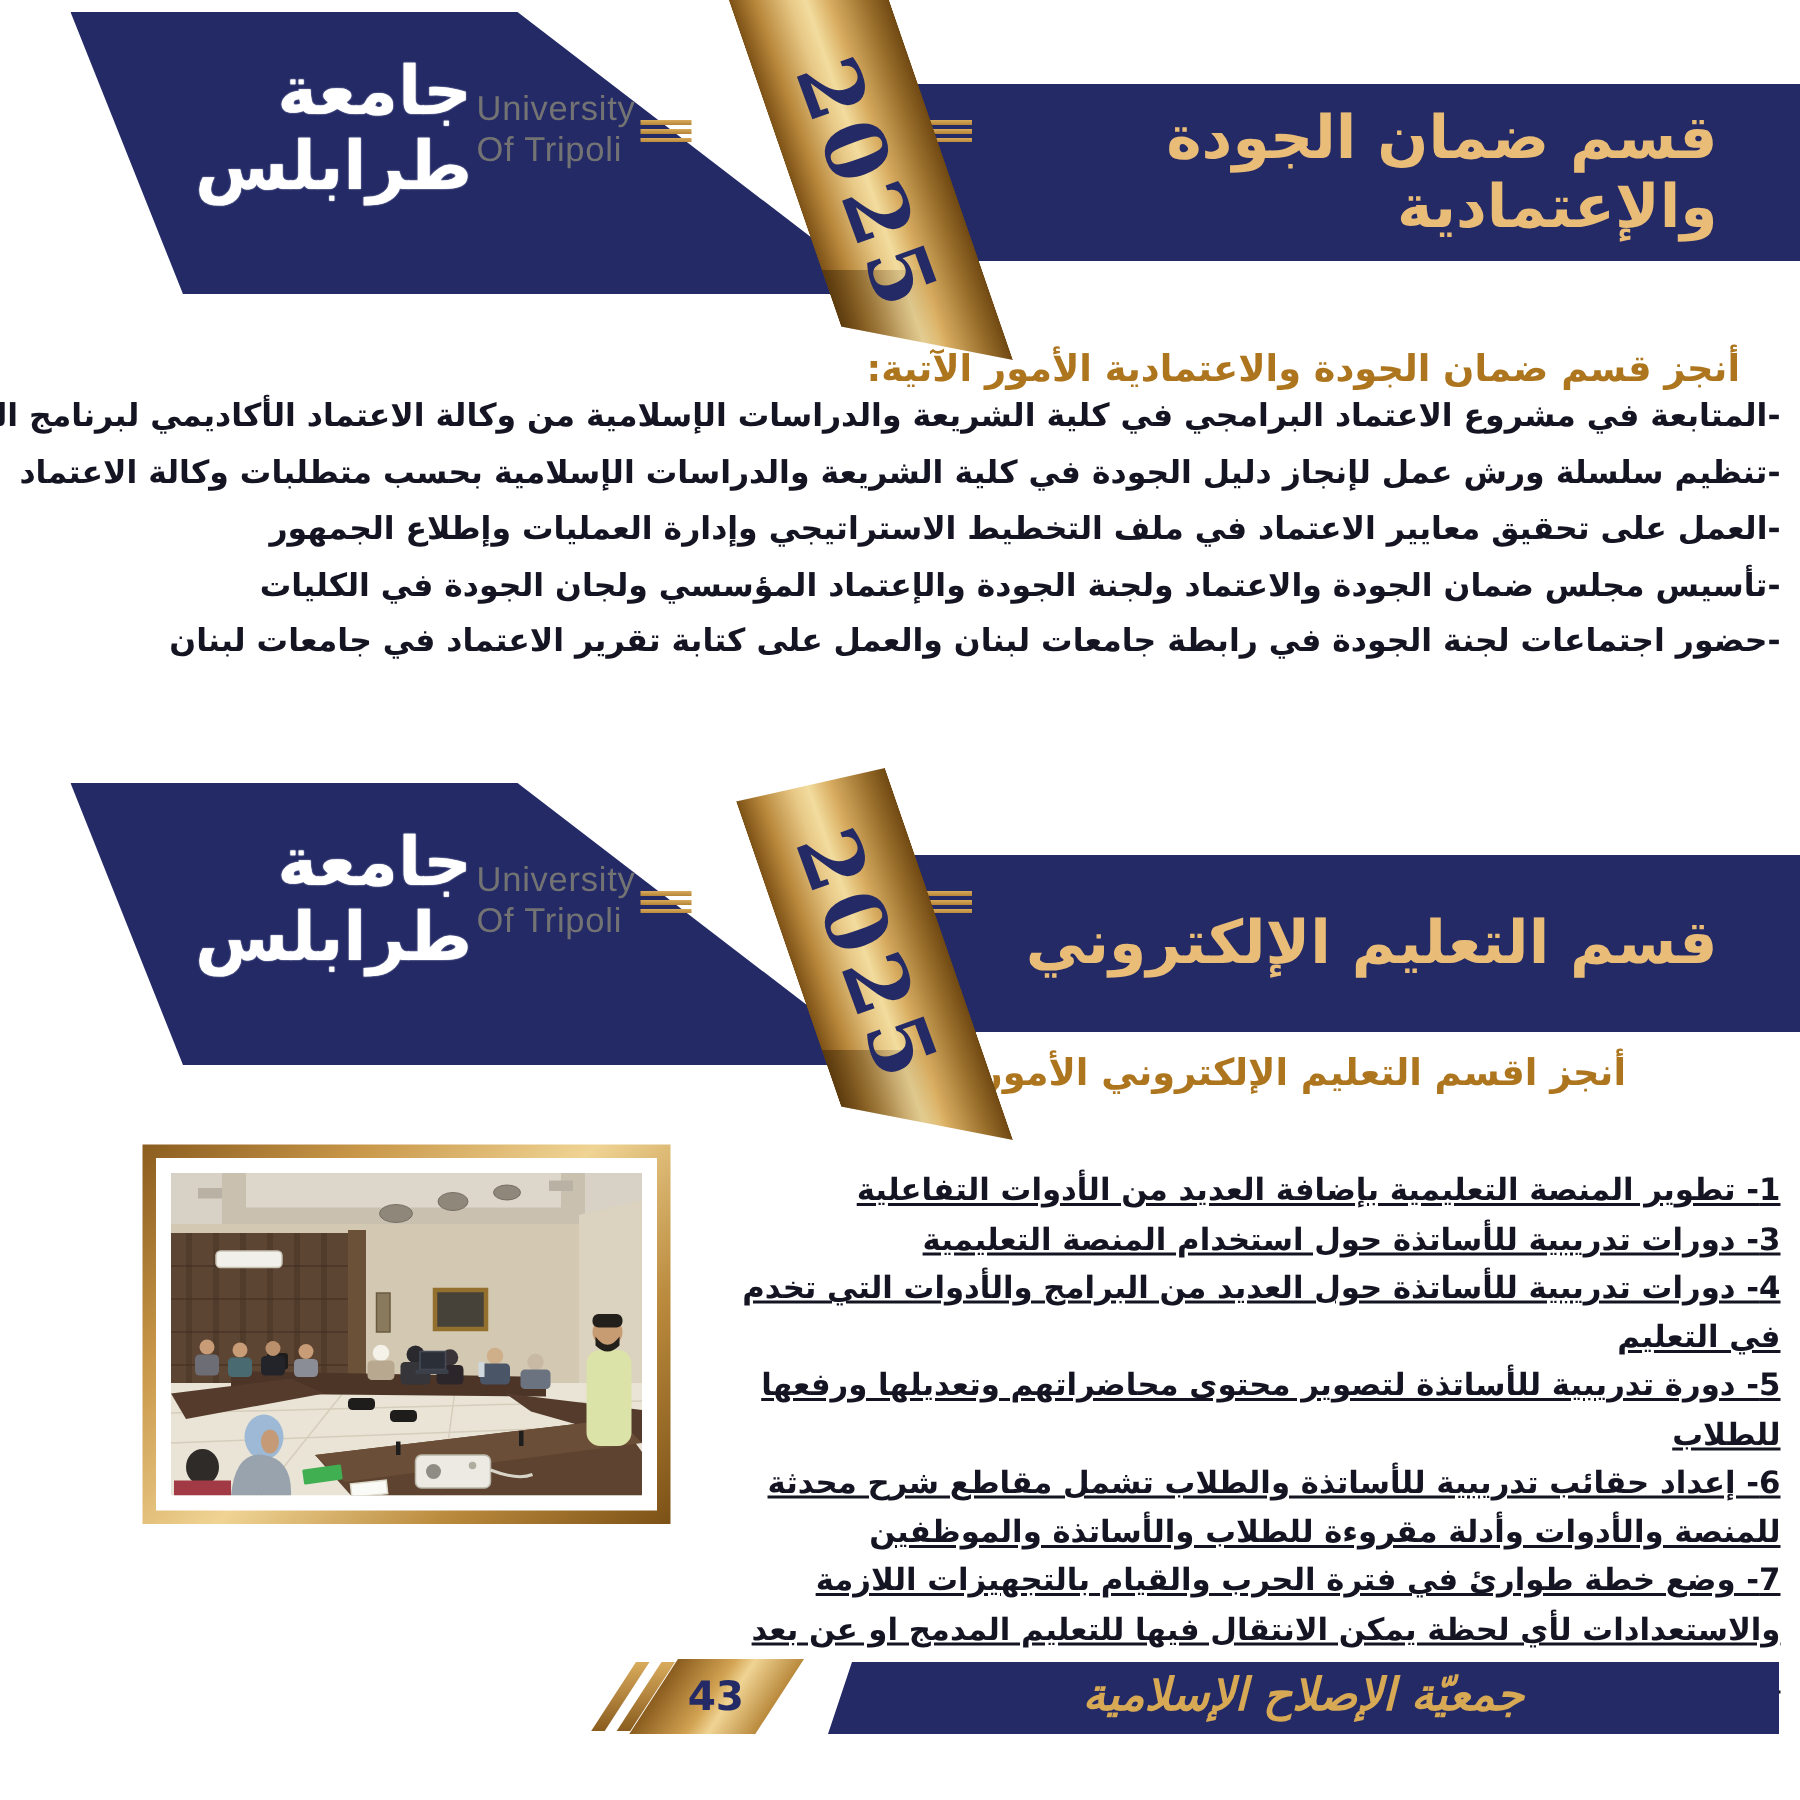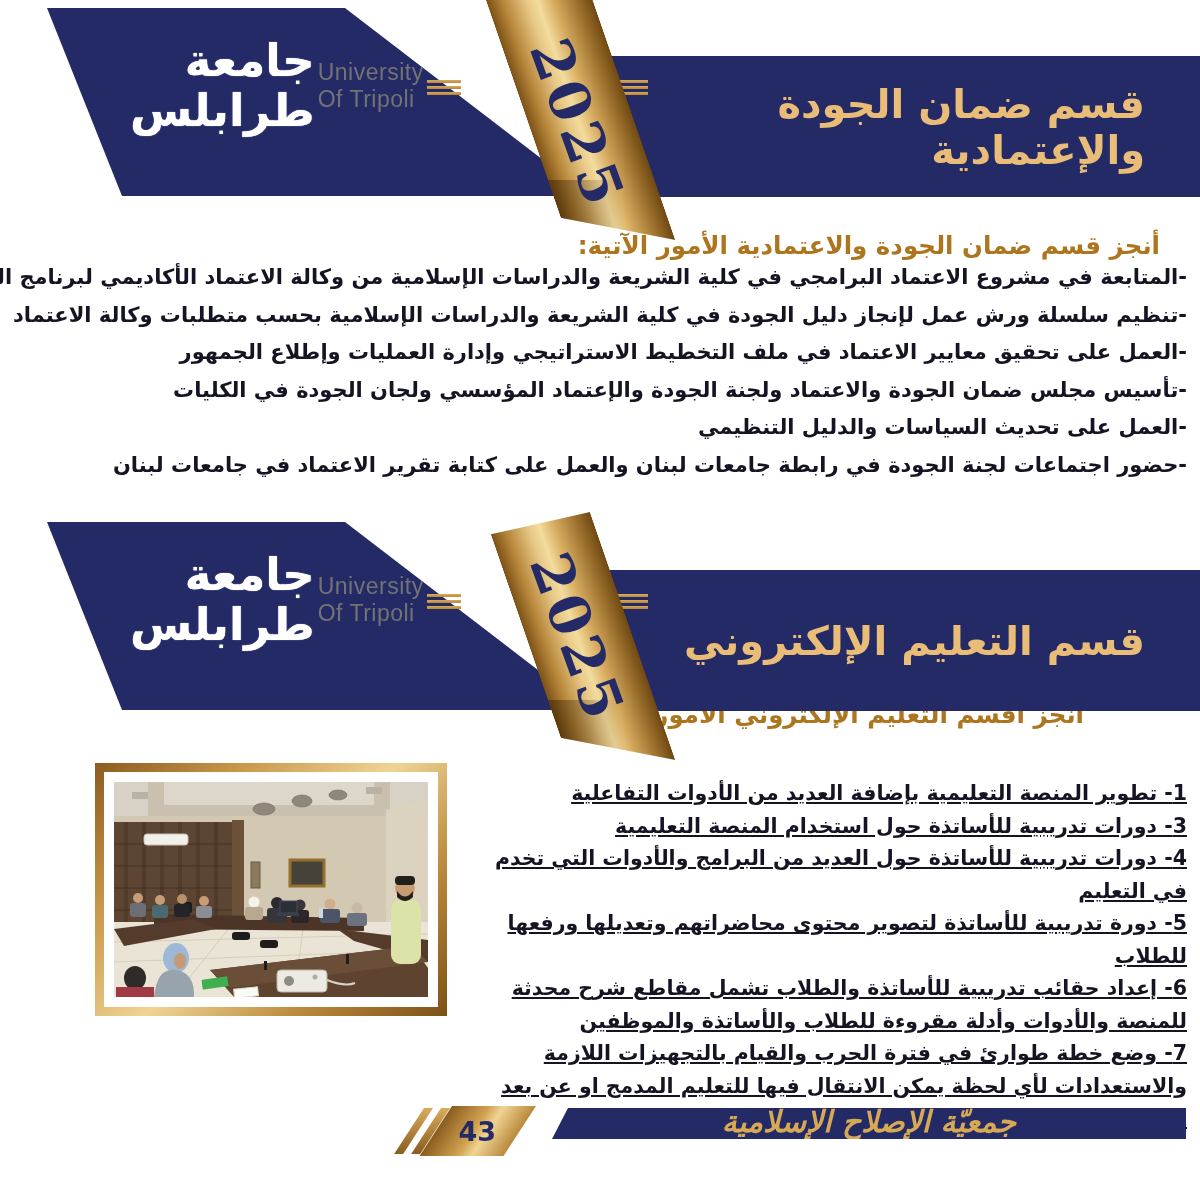--- a/index.html
+++ b/index.html
@@ -1,21 +1,21 @@
 <!DOCTYPE html>
 <html><head>
 <meta charset="utf-8">
 <style>
   html,body{margin:0;padding:0;background:#ffffff;}
   .page{position:relative;width:1200px;height:1200px;background:#ffffff;overflow:hidden;
         font-family:"DejaVu Sans",sans-serif;}
 
   
   .banner{position:absolute;left:0;width:1200px;height:250px;}
-  .band{position:absolute;left:558px;right:0;top:56px;height:141px;background:#232a66;z-index:10;
+  .band{position:absolute;left:558px;right:0;top:56px;height:118px;background:#232a66;z-index:10;
         display:flex;align-items:center;justify-content:flex-end;padding-right:55px;box-sizing:border-box;}
   .section-title{direction:rtl;font-size:40px;font-weight:bold;color:#e9bc78;letter-spacing:0;}
   .plate-bg{position:absolute;left:30px;top:8px;width:560px;height:188px;background:#232a66;z-index:9;
         clip-path:polygon(17px 0,315px 0,560px 100%,92px 100%);}
   .logo-box{position:absolute;left:130px;top:36px;width:360px;z-index:12;display:flex;
         align-items:center;gap:3px;}
   .logo-callig{color:#ffffff;font-size:45px;font-weight:bold;direction:rtl;line-height:1.1;
         text-shadow:0 0 1px #ffffff;}
   .logo-en{color:#737373;font-size:23px;letter-spacing:.5px;font-family:"Liberation Sans","DejaVu Sans",sans-serif;}
   .logo-lebanon{display:flex;align-items:center;gap:7px;margin-top:3px;}
@@ -52,21 +52,21 @@
   .photo-inner svg{display:block;width:100%;height:100%;}
 
   
   .fstripe{position:absolute;top:1108px;width:9px;height:46px;transform:skewX(-33deg);transform-origin:0 0;
         background:linear-gradient(to bottom,#d9ab5c,#8a5c1e);z-index:6;}
   .fs1{left:424px;} .fs2{left:441px;}
   .page-badge{position:absolute;left:452px;top:1106px;width:84px;height:50px;z-index:6;
         transform:skewX(-33deg);transform-origin:0 0;display:flex;align-items:center;justify-content:center;
         background:linear-gradient(to right,#8a5c1e,#d2a352 45%,#f0d494 62%,#b9893c);}
   .page-num{transform:skewX(33deg);color:#232a66;font-weight:bold;font-size:27px;}
-  .footer-bar{position:absolute;left:552px;top:1108px;width:634px;height:31px;background:#232a66;z-index:6;
+  .footer-bar{position:absolute;left:552px;top:1108px;width:634px;height:48px;background:#232a66;z-index:6;
         clip-path:polygon(16px 0,100% 0,100% 100%,0 100%);
         display:flex;align-items:center;justify-content:center;}
   .footer-callig{direction:rtl;color:#d8a955;font-size:30px;font-weight:bold;font-style:italic;
         transform:translateY(-2px);}
 </style>
 </head>
 <body>
 
 <div class="page">
 
@@ -88,21 +88,20 @@
     <div class="ribbon"></div>
     <div class="year">2025</div>
   </div>
 
   <div class="heading h1">أنجز قسم ضمان الجودة والاعتمادية الأمور الآتية:</div>
   <ul class="list list1">
     <li>-المتابعة في مشروع الاعتماد البرامجي في كلية الشريعة والدراسات الإسلامية من وكالة الاعتماد الأكاديمي لبرنامج الإلهيات ▯▯▯</li>
     <li>-تنظيم سلسلة ورش عمل لإنجاز دليل الجودة في كلية الشريعة والدراسات الإسلامية بحسب متطلبات وكالة الاعتماد</li>
     <li>-العمل على تحقيق معايير الاعتماد في ملف التخطيط الاستراتيجي وإدارة العمليات وإطلاع الجمهور</li>
     <li>-تأسيس مجلس ضمان الجودة والاعتماد ولجنة الجودة والإعتماد المؤسسي ولجان الجودة في الكليات</li>
-    <li>-العمل على تحديث السياسات والدليل التنظيمي</li>
     <li>-حضور اجتماعات لجنة الجودة في رابطة جامعات لبنان والعمل على كتابة تقرير الاعتماد في جامعات لبنان</li>
   </ul>
 
   <div class="banner b2" style="top:514px">
     <div class="band">
       <div class="section-title">قسم التعليم الإلكتروني</div>
     </div>
     <div class="plate-bg"></div>
     <div class="logo-box">
       <div class="logo-callig">جامعة طرابلس</div>

